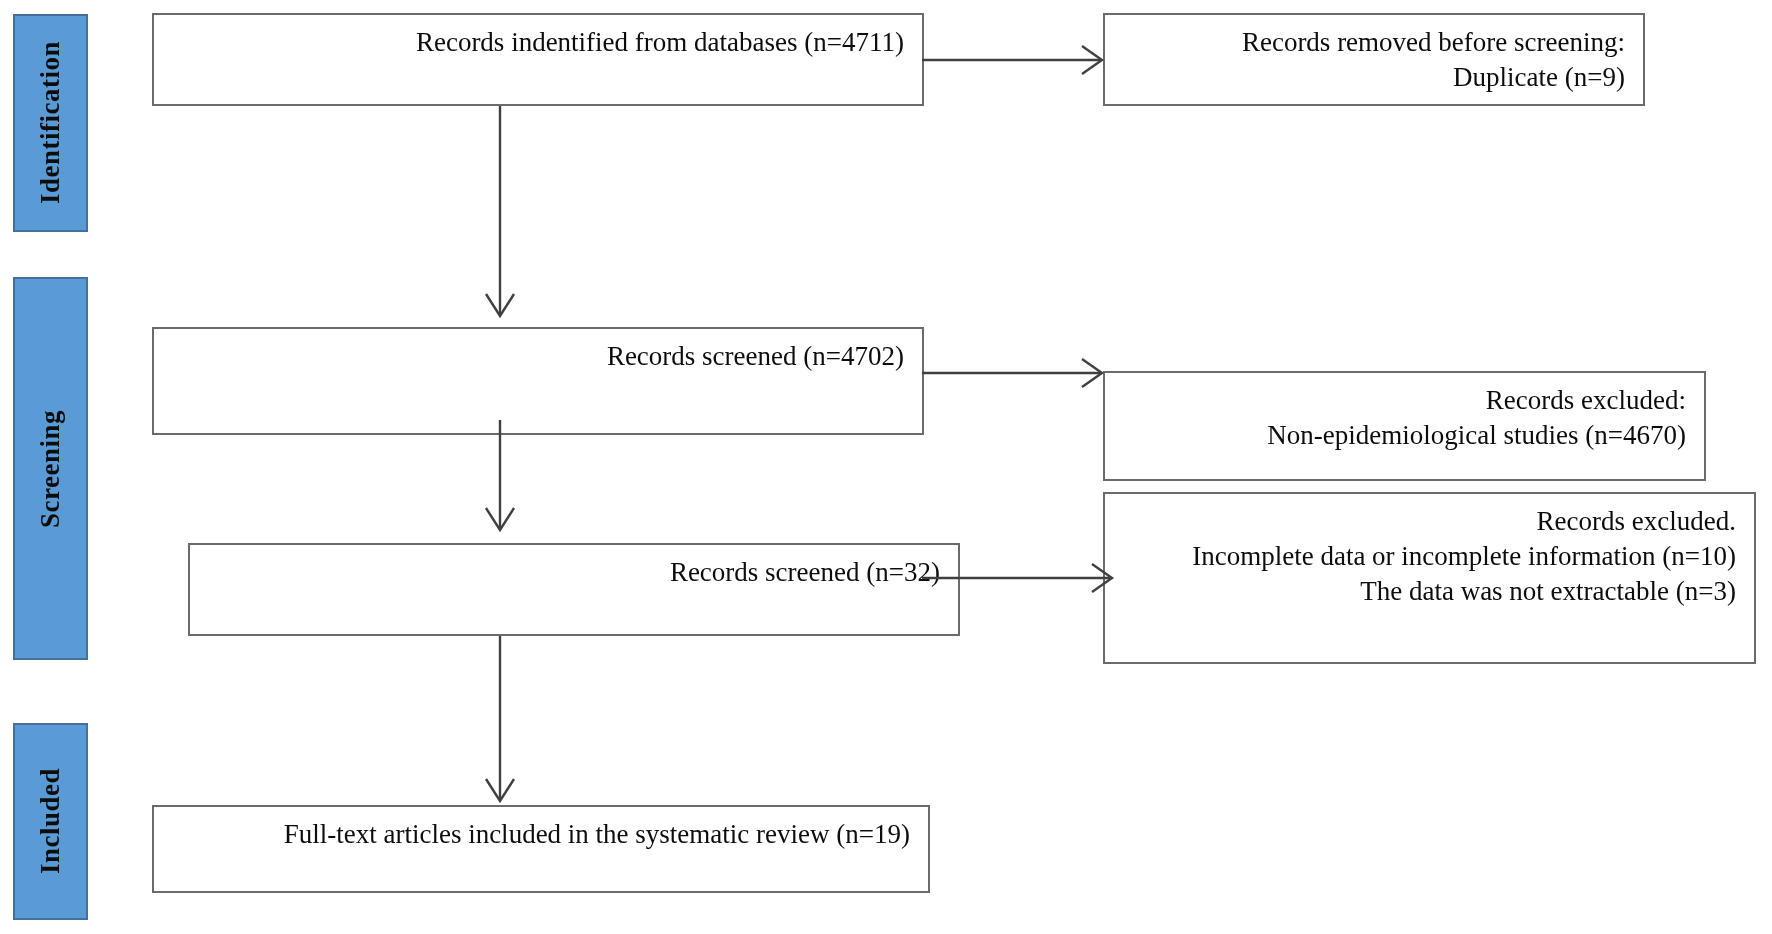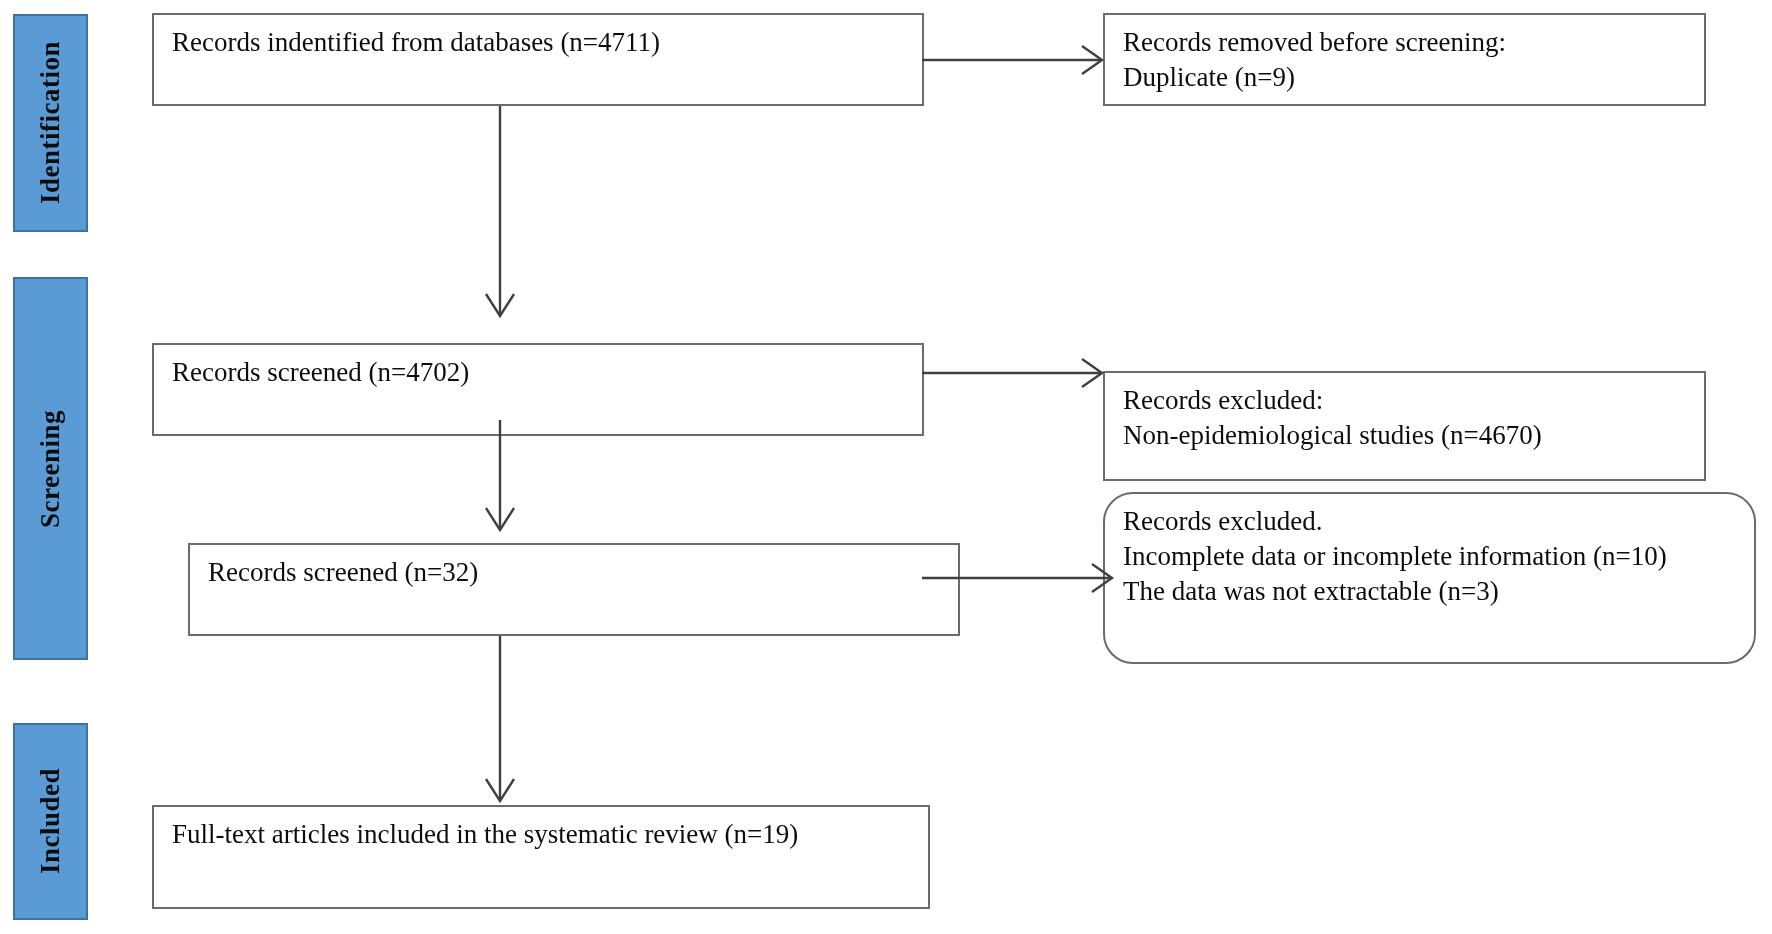--- a/index.html
+++ b/index.html
@@ -41,20 +41,21 @@
     line-height: 1;
   }
 
   
   .flow-box {
     position: absolute;
     background: #ffffff;
     border: 2px solid #6b6b6b;
     box-sizing: border-box;
     padding: 10px 18px 8px 18px;
+    text-align: right;
   }
   .flow-box .box-text {
     font-family: "Liberation Serif", "DejaVu Serif", serif;
     font-size: 27px;
     line-height: 1.30;
     color: #0d0d0d;
     white-space: pre-line;
     display: block;
   }
 
@@ -84,36 +85,36 @@
   </div>
 
   <div class="stage-bar" style="left:13px; top:723px; width:75px; height:197px;">
     <span class="stage-label">Included</span>
   </div>
 
   <div class="flow-box" style="left:152px; top:13px; width:772px; height:93px;">
     <span class="box-text">Records indentified from databases (n=4711)</span>
   </div>
 
-  <div class="flow-box" style="left:1103px; top:13px; width:603px; height:93px;">
+  <div class="flow-box" style="left:1103px; top:13px; width:542px; height:93px;">
     <span class="box-text">Records removed before screening:
 Duplicate (n=9)</span>
   </div>
 
   <svg class="connector" style="left:922px; top:40px; width:190px; height:40px;" viewBox="0 0 190 40">
     <line x1="0" y1="20" x2="178" y2="20"></line>
     <polyline points="160,6 180,20 160,34"></polyline>
   </svg>
 
   <svg class="connector" style="left:480px; top:106px; width:40px; height:220px;" viewBox="0 0 40 220">
     <line x1="20" y1="0" x2="20" y2="208"></line>
     <polyline points="6,188 20,210 34,188"></polyline>
   </svg>
 
-  <div class="flow-box" style="left:152px; top:327px; width:772px; height:93px;margin-top:16px;">
+  <div class="flow-box" style="left:152px; top:327px; width:772px; height:108px;">
     <span class="box-text">Records screened (n=4702)</span>
   </div>
 
   <div class="flow-box" style="left:1103px; top:327px; width:603px; height:110px;margin-top:44px;">
     <span class="box-text">Records excluded:
 Non-epidemiological studies (n=4670)</span>
   </div>
 
   <svg class="connector" style="left:922px; top:353px; width:190px; height:40px;" viewBox="0 0 190 40">
     <line x1="0" y1="20" x2="178" y2="20"></line>
@@ -122,33 +123,33 @@
 
   <svg class="connector" style="left:480px; top:420px; width:40px; height:120px;" viewBox="0 0 40 120">
     <line x1="20" y1="0" x2="20" y2="108"></line>
     <polyline points="6,88 20,110 34,88"></polyline>
   </svg>
 
   <div class="flow-box" style="left:152px; top:543px; width:772px; height:93px;margin-left:36px;">
     <span class="box-text">Records screened (n=32)</span>
   </div>
 
-  <div class="flow-box" style="left:1103px; top:492px; width:653px; height:172px;border-radius:30px;">
+  <div class="flow-box" style="left:1103px; top:492px; width:653px; height:172px;">
     <span class="box-text">Records excluded.
 Incomplete data or incomplete information (n=10)
 The data was not extractable (n=3)</span>
   </div>
 
   <svg class="connector" style="left:922px; top:558px; width:200px; height:40px;" viewBox="0 0 200 40">
     <line x1="0" y1="20" x2="188" y2="20"></line>
     <polyline points="170,6 190,20 170,34"></polyline>
   </svg>
 
   <svg class="connector" style="left:480px; top:636px; width:40px; height:175px;" viewBox="0 0 40 175">
     <line x1="20" y1="0" x2="20" y2="163"></line>
     <polyline points="6,143 20,165 34,143"></polyline>
   </svg>
 
-  <div class="flow-box" style="left:152px; top:805px; width:778px; height:104px;">
+  <div class="flow-box" style="left:152px; top:805px; width:778px; height:88px;">
     <span class="box-text">Full-text articles included in the systematic review (n=19)</span>
   </div>
 
 </div>
 
 </body></html>

